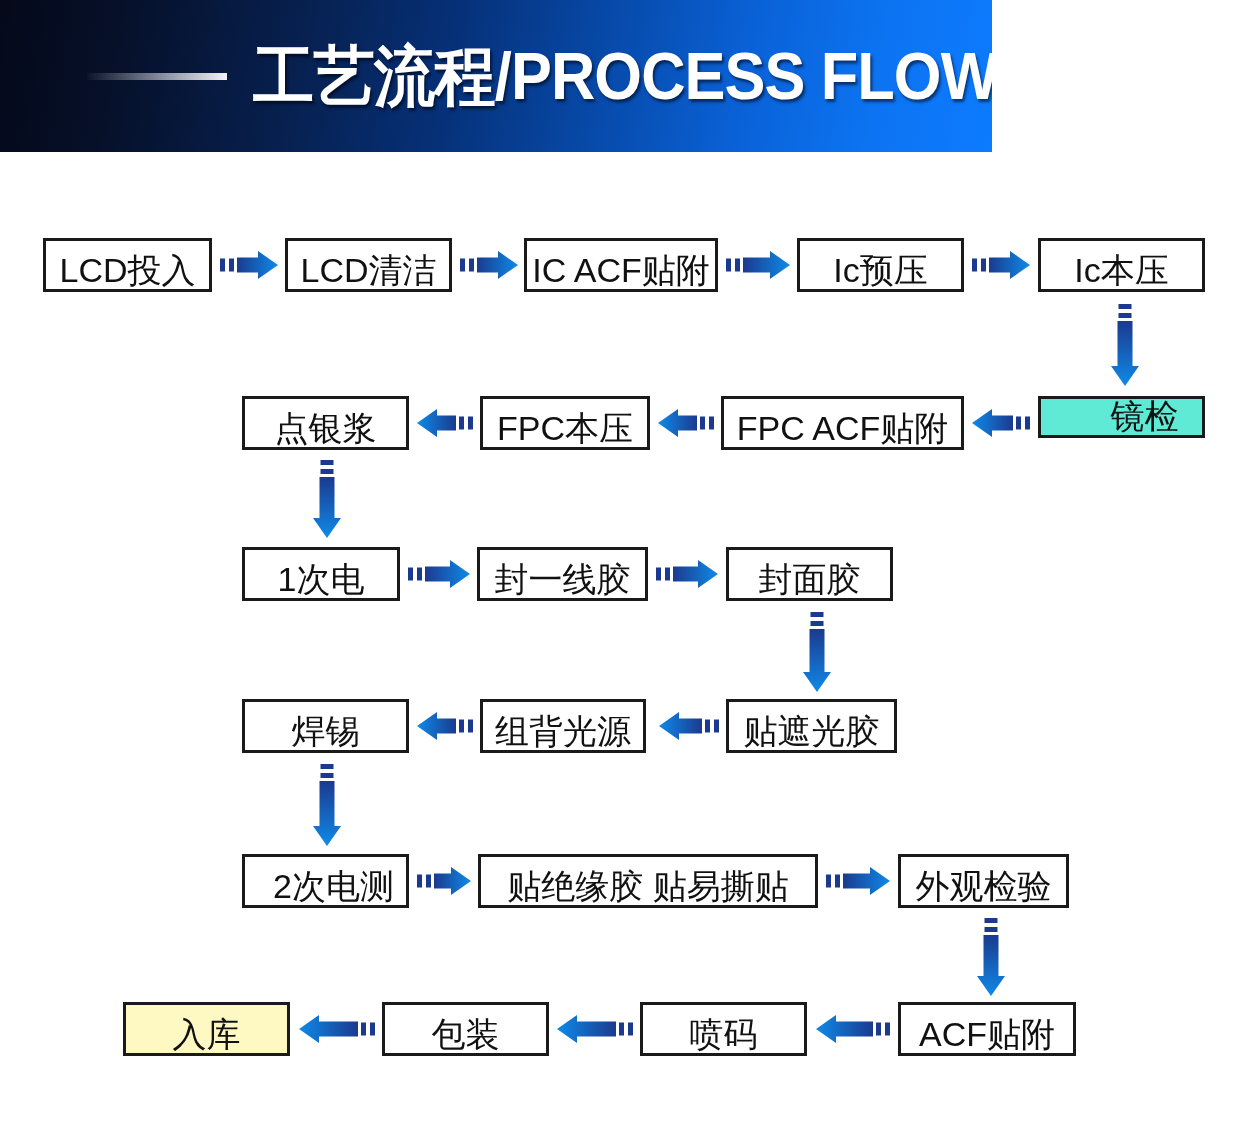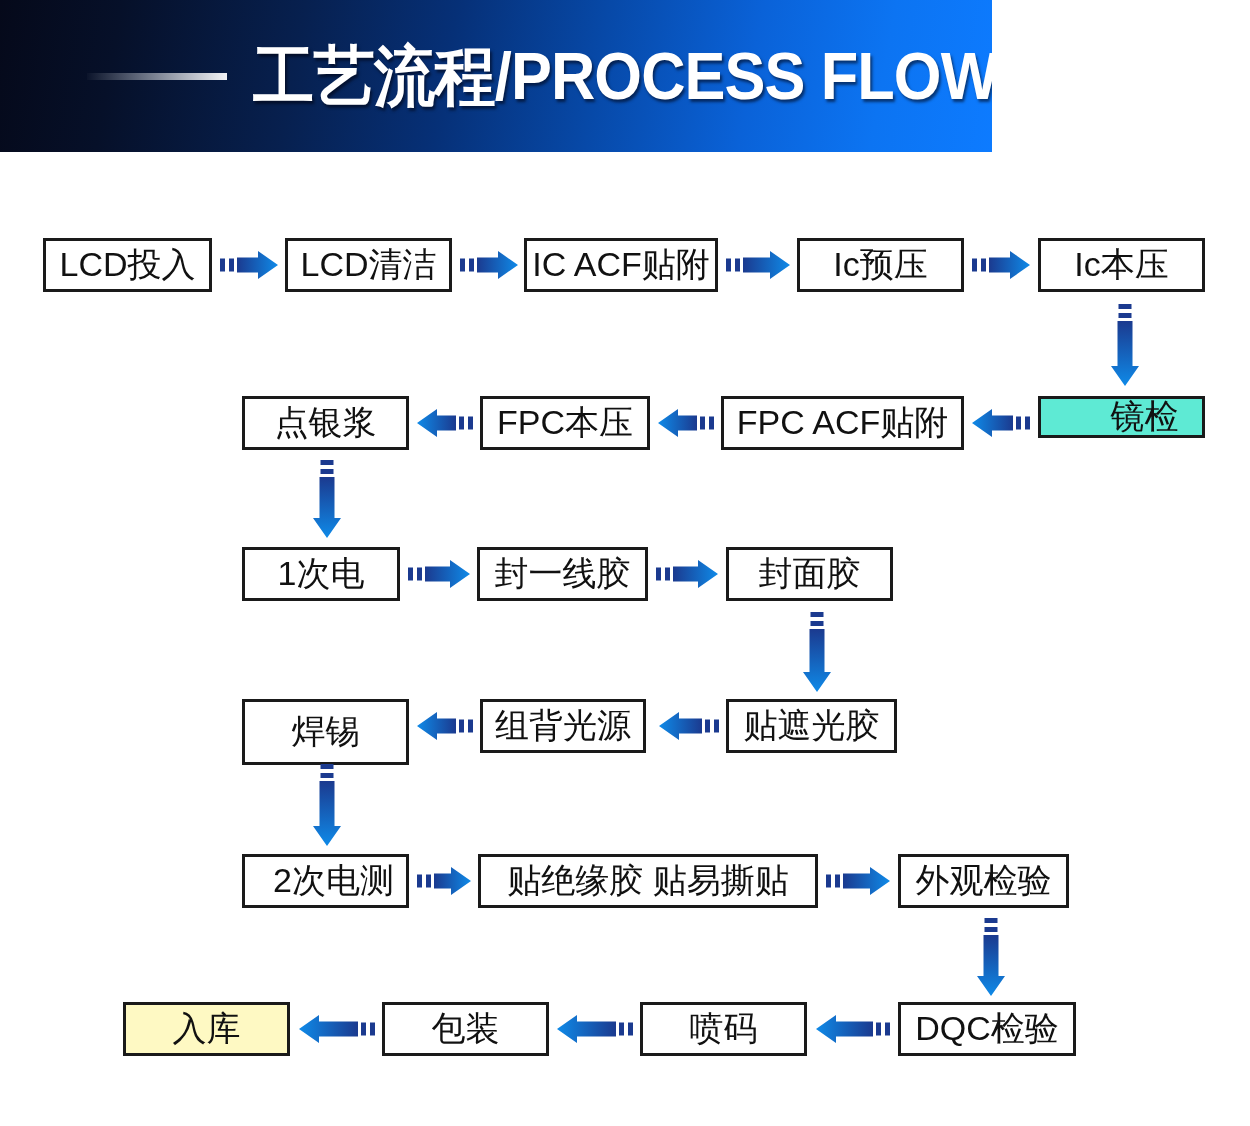--- a/index.html
+++ b/index.html
@@ -76,21 +76,21 @@
   }
 
   
   .node {
     position: absolute;
     box-sizing: border-box;
     border: 3px solid #1a1a1a;
     background: #ffffff;
     color: #111111;
     display: flex;
-    align-items: center;
+    align-items: flex-end;
     justify-content: center;
     font-size: 34px;
     line-height: 1;
     white-space: nowrap;
     padding-bottom: 2px;
   }
 
   
   .arrow {
     position: absolute;
@@ -149,34 +149,34 @@
       </div>
       <div class="node" style="left: 726px; top: 547px; width: 167px; height: 54px; border-color: rgb(26, 26, 26); background: rgb(255, 255, 255);">
         <span>封面胶</span>
       </div>
       <div class="node" style="left: 726px; top: 699px; width: 171px; height: 54px; border-color: rgb(26, 26, 26); background: rgb(255, 255, 255);">
         <span>贴遮光胶</span>
       </div>
       <div class="node" style="left: 480px; top: 699px; width: 166px; height: 54px; border-color: rgb(26, 26, 26); background: rgb(255, 255, 255);">
         <span>组背光源</span>
       </div>
-      <div class="node" style="left: 242px; top: 699px; width: 167px; height: 66px; border-color: rgb(26, 26, 26); background: rgb(255, 255, 255);">
+      <div class="node" style="left: 242px; top: 699px; width: 167px; height: 54px; border-color: rgb(26, 26, 26); background: rgb(255, 255, 255);">
         <span>焊锡</span>
       </div>
       <div class="node" style="left: 242px; top: 854px; width: 167px; height: 54px; border-color: rgb(26, 26, 26); background: rgb(255, 255, 255); padding-left: 16px;">
         <span>2次电测</span>
       </div>
       <div class="node" style="left: 478px; top: 854px; width: 340px; height: 54px; border-color: rgb(26, 26, 26); background: rgb(255, 255, 255);">
         <span>贴绝缘胶 贴易撕贴</span>
       </div>
       <div class="node" style="left: 898px; top: 854px; width: 171px; height: 54px; border-color: rgb(26, 26, 26); background: rgb(255, 255, 255);">
         <span>外观检验</span>
       </div>
       <div class="node" style="left: 898px; top: 1002px; width: 178px; height: 54px; border-color: rgb(26, 26, 26); background: rgb(255, 255, 255);">
-        <span>DQC检验</span>
+        <span>ACF贴附</span>
       </div>
       <div class="node" style="left: 640px; top: 1002px; width: 167px; height: 54px; border-color: rgb(26, 26, 26); background: rgb(255, 255, 255);">
         <span>喷码</span>
       </div>
       <div class="node" style="left: 382px; top: 1002px; width: 167px; height: 54px; border-color: rgb(26, 26, 26); background: rgb(255, 255, 255);">
         <span>包装</span>
       </div>
       <div class="node" style="left: 123px; top: 1002px; width: 167px; height: 54px; border-color: rgb(26, 26, 26); background: #fef9c3;">
         <span>入库</span>
       </div>

